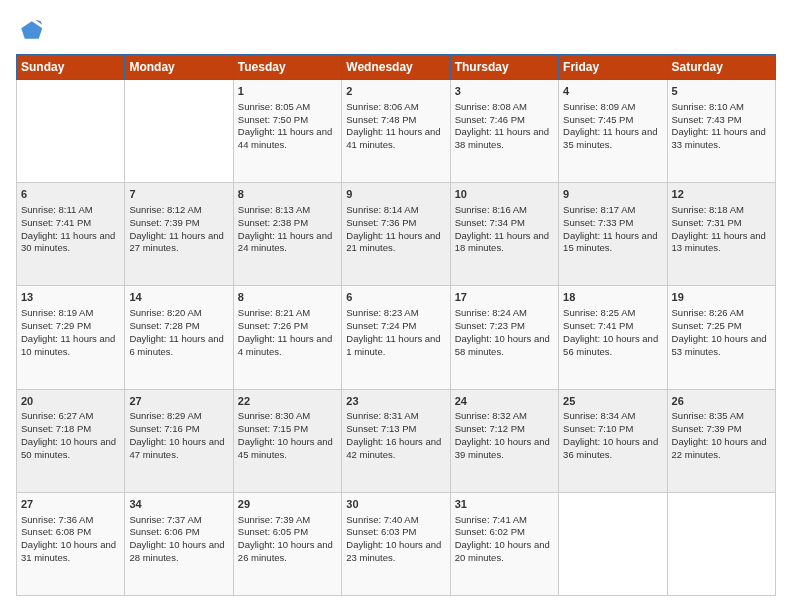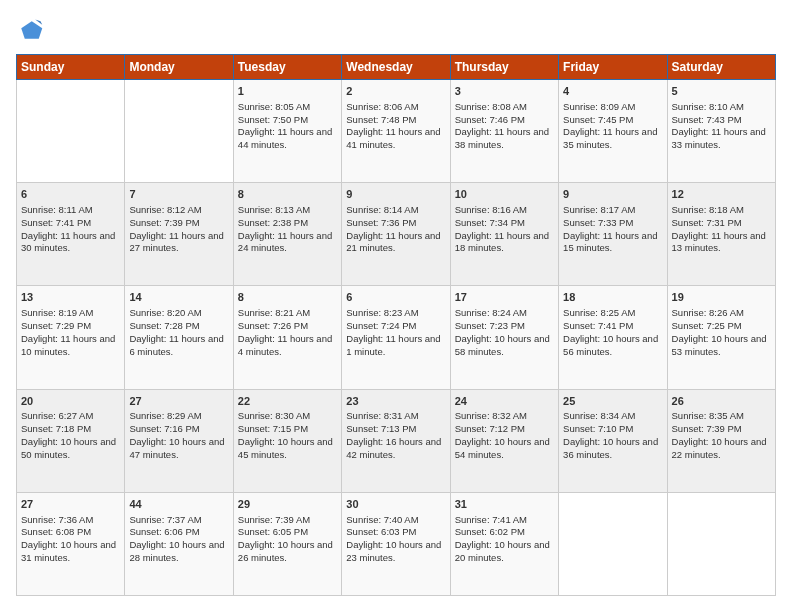--- a/index.html
+++ b/index.html
@@ -272,21 +272,21 @@
           <td>
             <span class="day-num">23</span>
             <div>Sunrise: 8:31 AM</div>
             <div>Sunset: 7:13 PM</div>
             <div>Daylight: 16 hours and 42 minutes.</div>
           </td>
           <td>
             <span class="day-num">24</span>
             <div>Sunrise: 8:32 AM</div>
             <div>Sunset: 7:12 PM</div>
-            <div>Daylight: 10 hours and 54 minutes.</div>
+            <div>Daylight: 10 hours and 39 minutes.</div>
           </td>
           <td>
             <span class="day-num">25</span>
             <div>Sunrise: 8:34 AM</div>
             <div>Sunset: 7:10 PM</div>
             <div>Daylight: 10 hours and 36 minutes.</div>
           </td>
           <td>
             <span class="day-num">26</span>
             <div>Sunrise: 8:35 AM</div>
@@ -295,21 +295,21 @@
           </td>
         </tr>
         <tr>
           <td>
             <span class="day-num">27</span>
             <div>Sunrise: 7:36 AM</div>
             <div>Sunset: 6:08 PM</div>
             <div>Daylight: 10 hours and 31 minutes.</div>
           </td>
           <td>
-            <span class="day-num">44</span>
+            <span class="day-num">34</span>
             <div>Sunrise: 7:37 AM</div>
             <div>Sunset: 6:06 PM</div>
             <div>Daylight: 10 hours and 28 minutes.</div>
           </td>
           <td>
             <span class="day-num">29</span>
             <div>Sunrise: 7:39 AM</div>
             <div>Sunset: 6:05 PM</div>
             <div>Daylight: 10 hours and 26 minutes.</div>
           </td>

